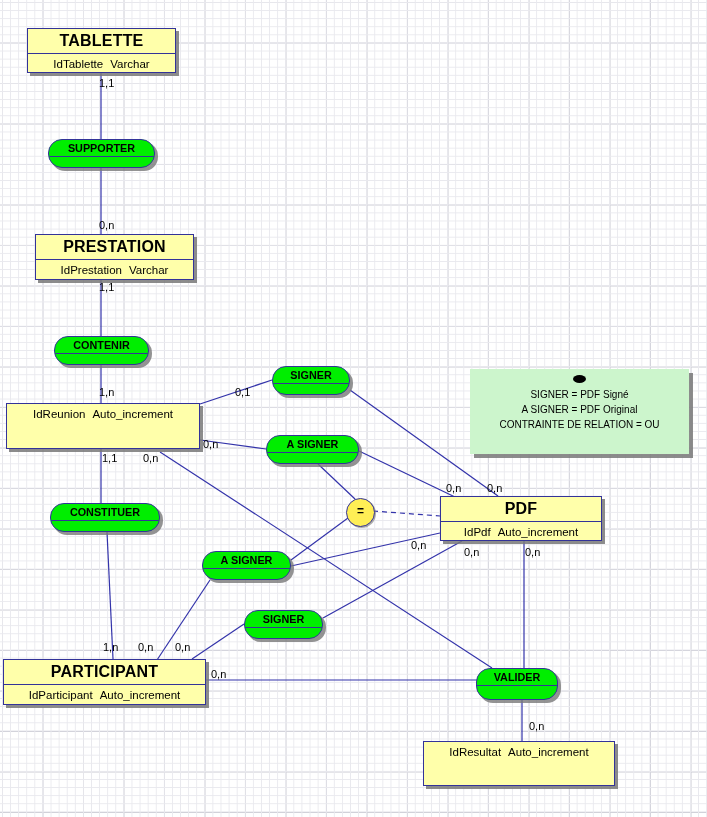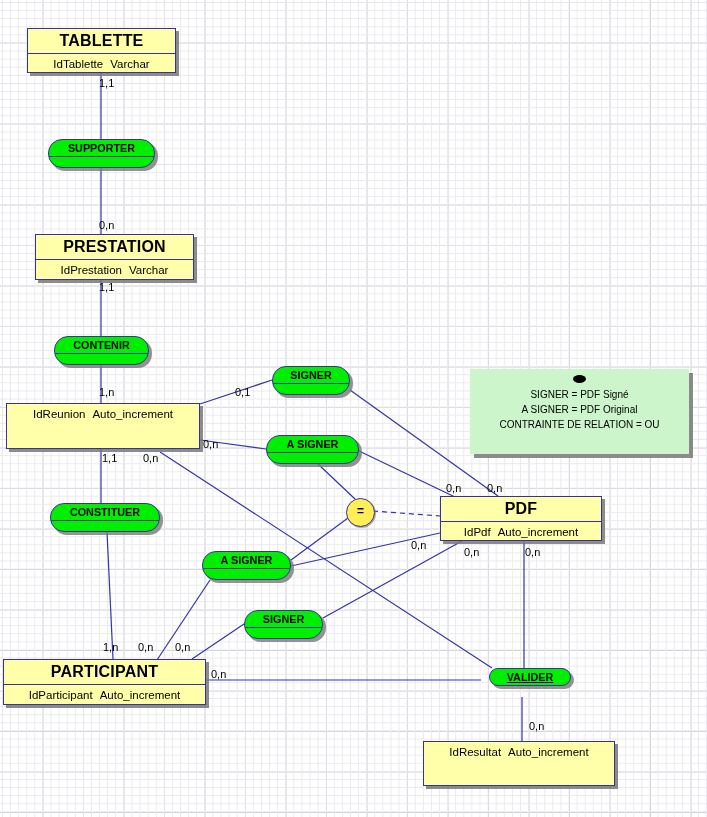--- a/index.html
+++ b/index.html
@@ -212,21 +212,21 @@
         <div class="rel-body"></div>
       </div>
       <div class="relation" style="left: 202px; top: 551px; width: 89px; height: 29px;">
         <div class="rel-title">A SIGNER</div>
         <div class="rel-body"></div>
       </div>
       <div class="relation" style="left: 244px; top: 610px; width: 79px; height: 29px;">
         <div class="rel-title">SIGNER</div>
         <div class="rel-body"></div>
       </div>
-      <div class="relation" style="left: 489px; top: 668px; width: 82px; height: 18px; text-decoration: underline;">
+      <div class="relation" style="left: 476px; top: 668px; width: 82px; height: 32px;">
         <div class="rel-title">VALIDER</div>
         <div class="rel-body"></div>
       </div>
     </div>
   <div id="cards-layer">
       <div class="card" style="left: 99px; top: 77px;">1,1</div>
       <div class="card" style="left: 99px; top: 219px;">0,n</div>
       <div class="card" style="left: 99px; top: 281px;">1,1</div>
       <div class="card" style="left: 99px; top: 386px;">1,n</div>
       <div class="card" style="left: 203px; top: 386px; margin-left: 32px;">0,1</div>

